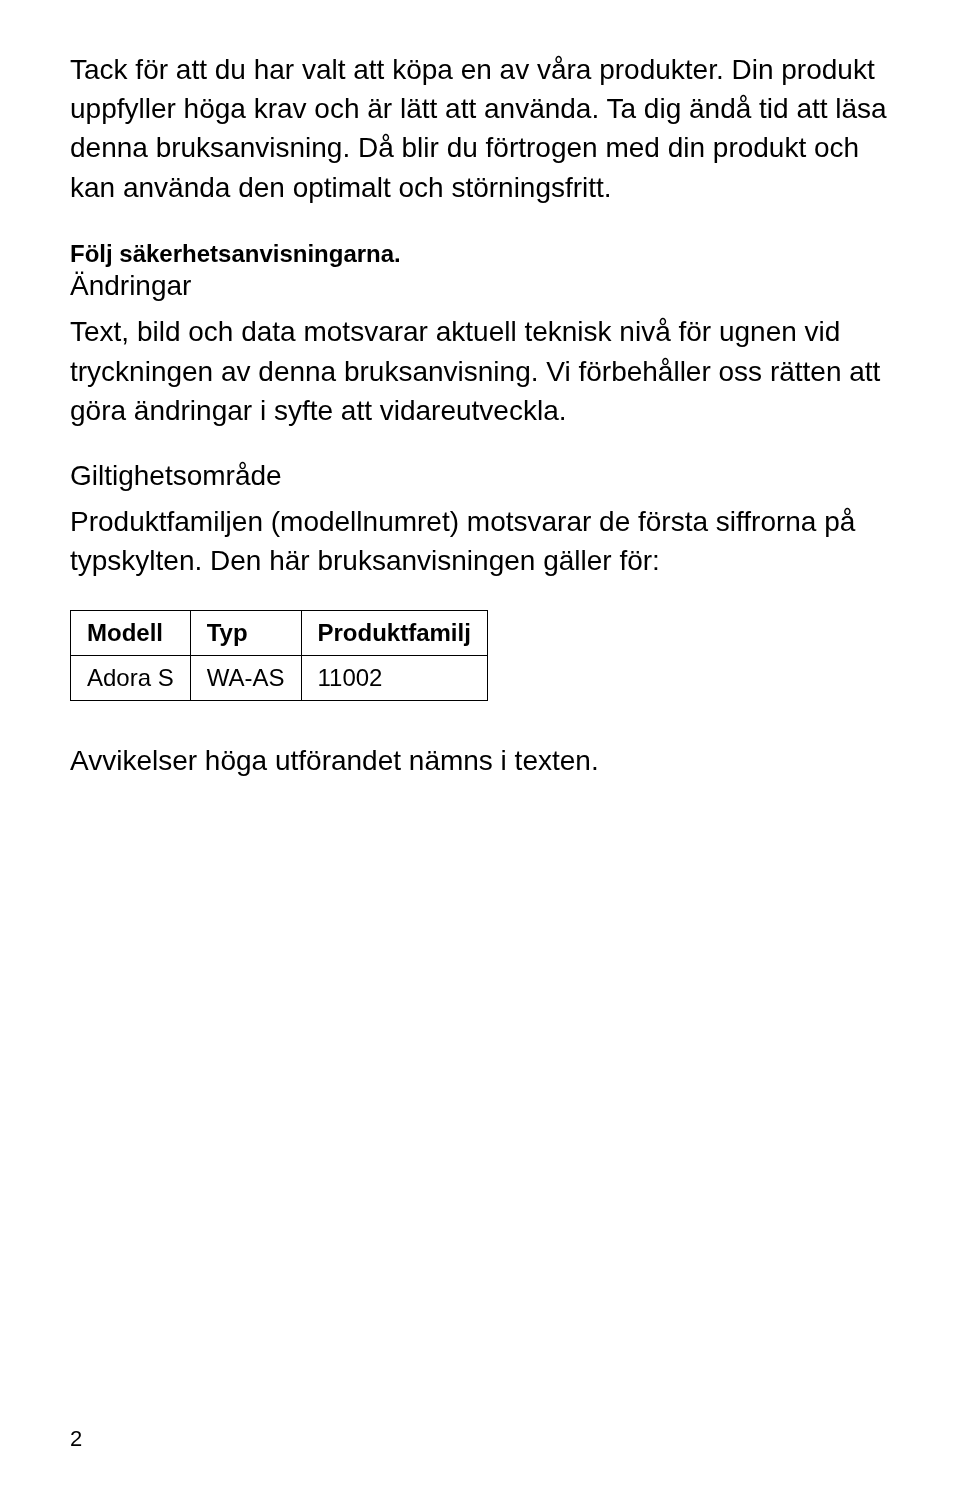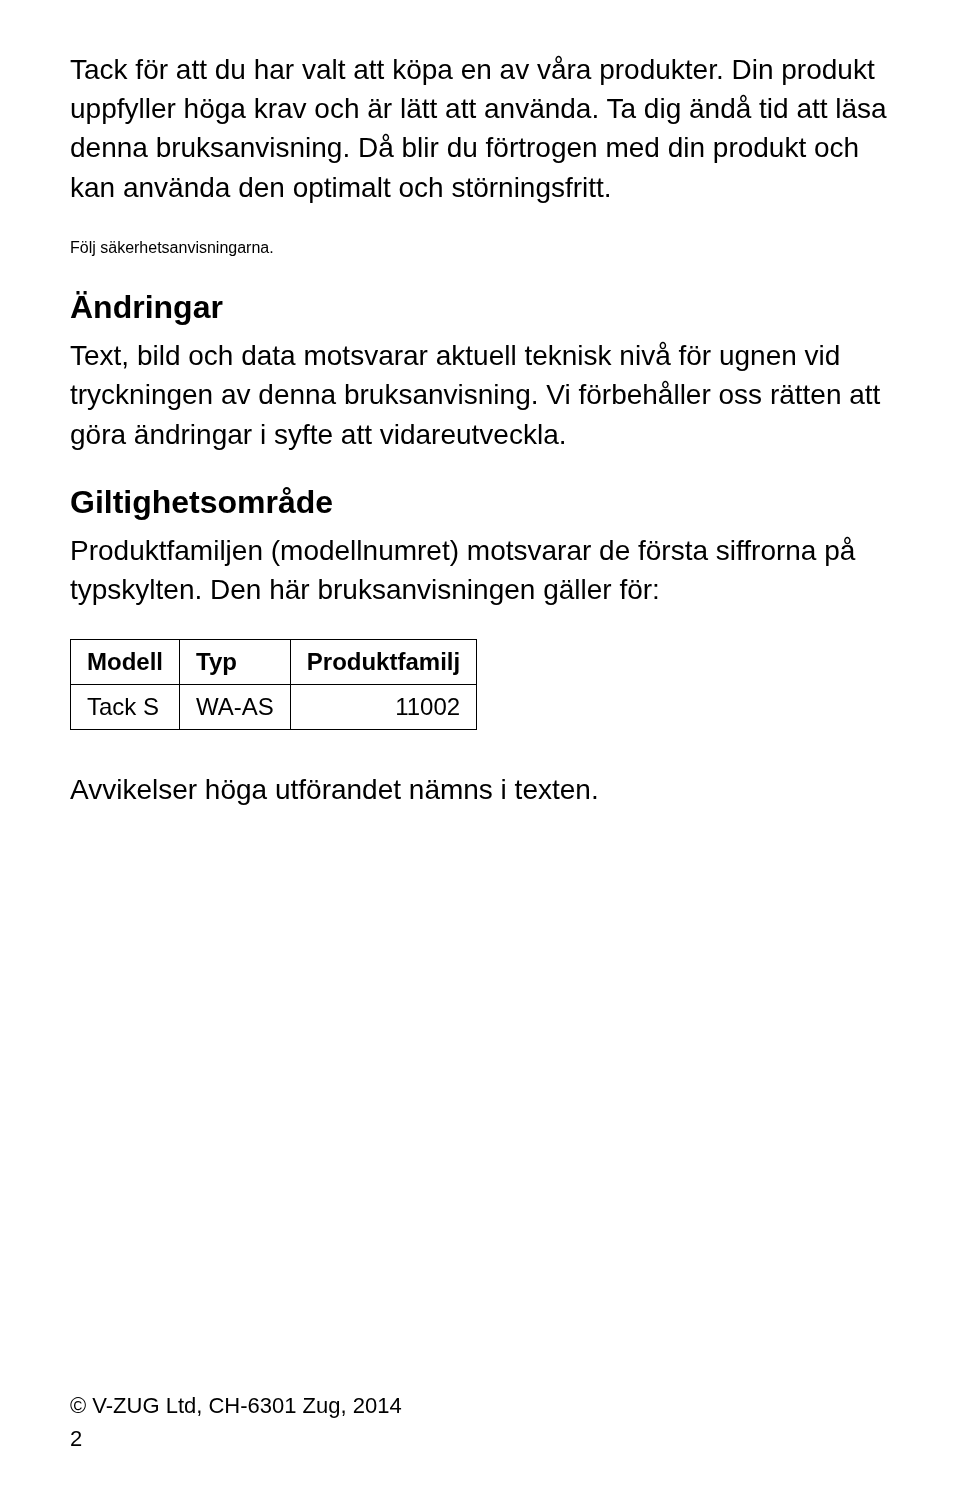--- a/index.html
+++ b/index.html
@@ -15,46 +15,45 @@
       padding: 50px 70px 30px 70px;
       color: #000000;
       position: relative;
     }
     .paragraph {
       font-size: 28px;
       line-height: 1.4;
       margin-bottom: 30px;
     }
     .bold-paragraph {
-      font-size: 16px;
+      font-size: 24px;
       line-height: 1.4;
-      font-weight: normal;
-      margin-bottom: 30px;
+      font-weight: bold;
     }
     .section-heading {
-      font-size: 32px;
-      font-weight: bold;
+      font-size: 28px;
+      font-weight: normal;
       margin-bottom: 10px;
     }
     table {
       border-collapse: collapse;
       margin-bottom: 40px;
       border-radius: 8px;
     }
     th, td {
       border: 1px solid #000000;
       padding: 8px 16px;
       text-align: left;
       font-size: 24px;
     }
     th {
       font-weight: bold;
     }
     td.centered {
-      text-align: right;
+      text-align: left;
     }
     .footer {
       position: absolute;
       bottom: 30px;
       left: 70px;
       font-size: 22px;
       line-height: 1.5;
     }
     .page-number {
       font-size: 22px;
@@ -76,25 +75,24 @@
 <table>
   <thead>
     <tr>
       <th>Modell</th>
       <th>Typ</th>
       <th>Produktfamilj</th>
     </tr>
   </thead>
   <tbody>
     <tr>
-      <td>Tack S</td>
+      <td>Adora S</td>
       <td>WA-AS</td>
       <td class="centered">11002</td>
     </tr>
   </tbody>
 </table>
 
 <p class="paragraph">Avvikelser höga utförandet nämns i texten.</p>
 
 <div class="footer">
-  <div>© V-ZUG Ltd, CH-6301 Zug, 2014</div>
   <div class="page-number">2</div>
 </div>
 
 </body></html>

